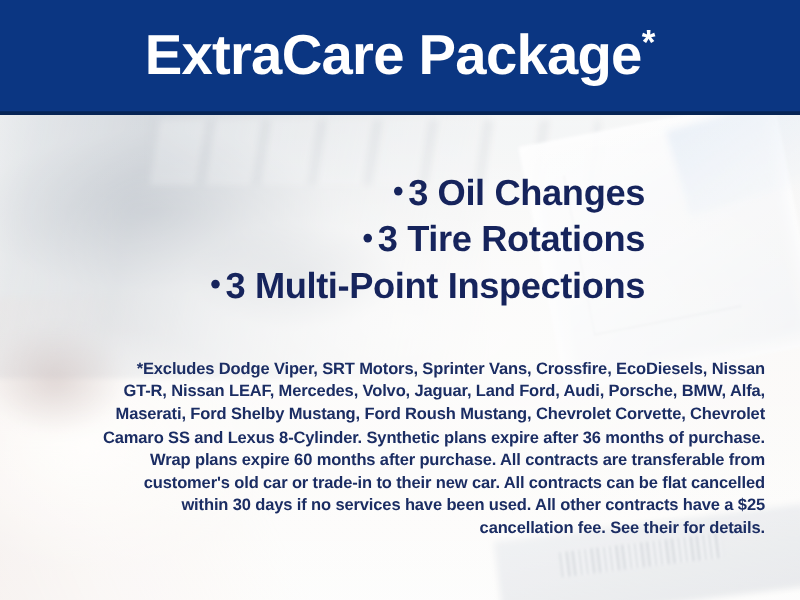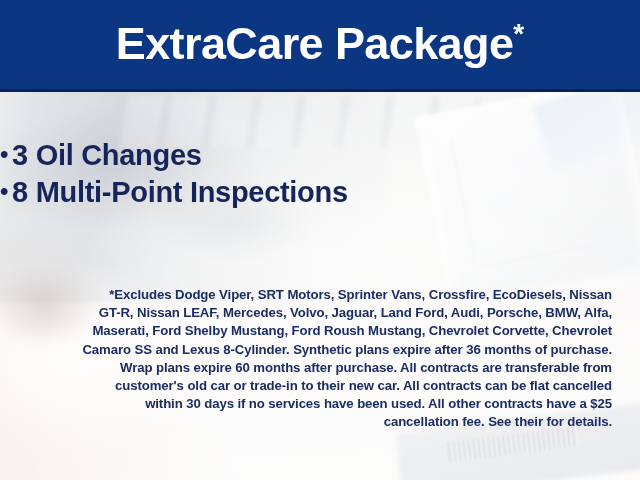--- a/index.html
+++ b/index.html
@@ -156,21 +156,21 @@
 
   
   .benefits {
     position: absolute;
     left: 0;
     top: 136px;
     width: 516px;
     list-style: none;
     margin: 0;
     padding: 0;
-    text-align: left;
+    text-align: right;
   }
   .benefit-item {
     color: #16245c;
     font-size: 29px;
     font-weight: bold;
     letter-spacing: -0.3px;
     line-height: 36px;
     white-space: nowrap;
   }
   .benefit-item .dot {
@@ -211,21 +211,22 @@
     <div class="bg-device-grill"></div>
     <div class="bg-veil"></div>
   </div>
 
   <div class="header-band">
     <h1 class="header-title"><span>ExtraCare Package</span><span class="star">*</span></h1>
   </div>
 
   <ul class="benefits">
     <li class="benefit-item"><span class="dot">•</span><span>3 Oil Changes</span></li>
-    <li class="benefit-item"><span class="dot">•</span><span>8 Multi-Point Inspections</span></li>
+    <li class="benefit-item"><span class="dot">•</span><span>3 Tire Rotations</span></li>
+    <li class="benefit-item"><span class="dot">•</span><span>3 Multi-Point Inspections</span></li>
   </ul>
 
   <div class="disclaimer">
     <div class="disclaimer-line">*Excludes Dodge Viper, SRT Motors, Sprinter Vans, Crossfire, EcoDiesels, Nissan</div>
     <div class="disclaimer-line">GT-R, Nissan LEAF, Mercedes, Volvo, Jaguar, Land Ford, Audi, Porsche, BMW, Alfa,</div>
     <div class="disclaimer-line">Maserati, Ford Shelby Mustang, Ford Roush Mustang, Chevrolet Corvette, Chevrolet</div>
     <div class="disclaimer-line">Camaro SS and Lexus 8-Cylinder. Synthetic plans expire after 36 months of purchase.</div>
     <div class="disclaimer-line">Wrap plans expire 60 months after purchase. All contracts are transferable from</div>
     <div class="disclaimer-line">customer's old car or trade-in to their new car. All contracts can be flat cancelled</div>
     <div class="disclaimer-line">within 30 days if no services have been used. All other contracts have a $25</div>

